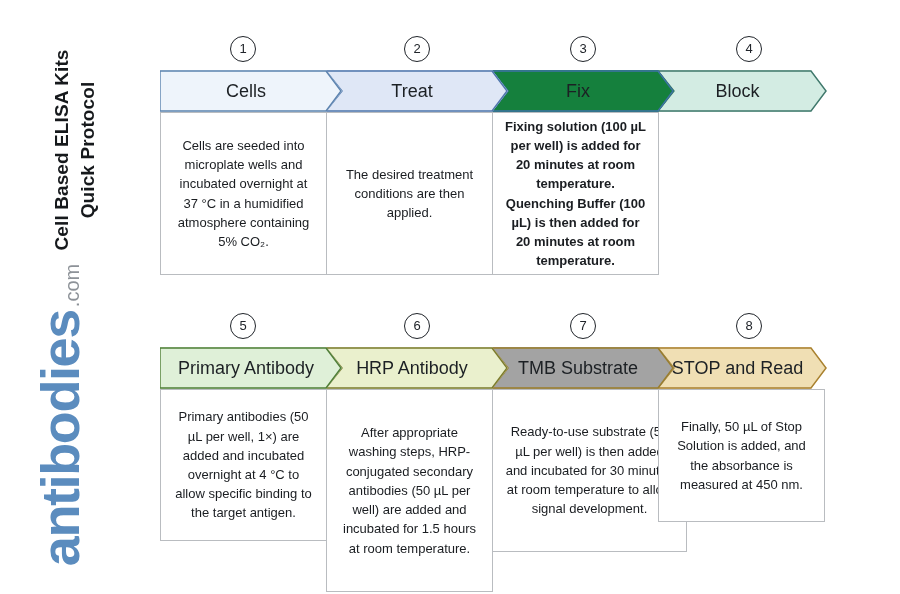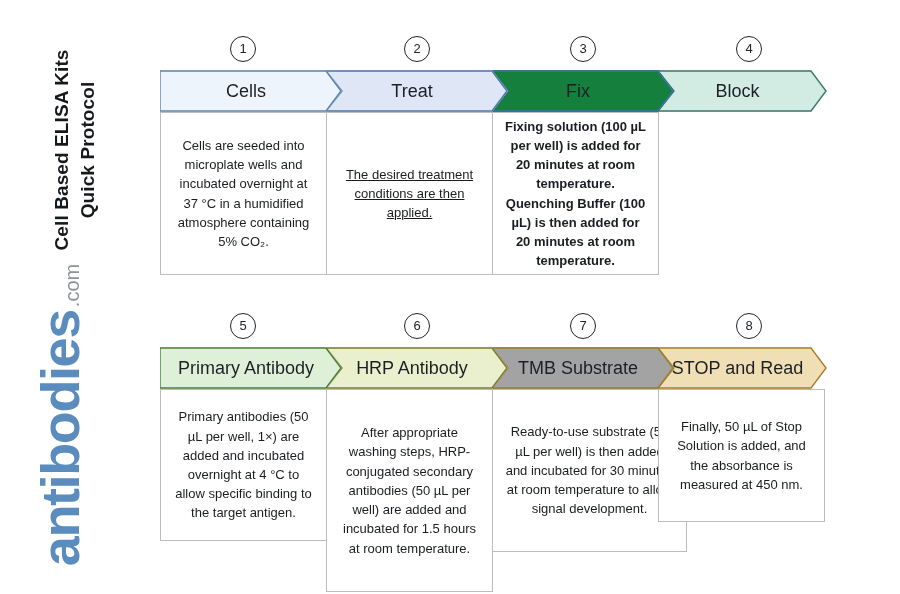--- a/index.html
+++ b/index.html
@@ -183,21 +183,21 @@
         <span class="chev-label">Block</span>
       </div>
       <svg class="chev-outline" width="169" height="42" style="left: 498px; z-index: 7;">
         <polygon points="0,1 153,1 168,21 153,41 0,41 16,21" fill="none" stroke="#3f776b" stroke-width="1.4"></polygon>
       </svg>
     </div>
     <div class="body-strip" style="height: 163px;">
       <div class="body-cell" style="left: 0px; width: 167px; height: 163px;">
         <p>Cells are seeded into microplate wells and incubated overnight at 37 °C in a humidified atmosphere containing 5% CO₂.</p>
       </div>
-      <div class="body-cell" style="left: 166px; width: 167px; height: 163px; text-decoration: underline;">
+      <div class="body-cell" style="left: 166px; width: 167px; height: 163px;">
         <p>The desired treatment conditions are then applied.</p>
       </div>
       <div class="body-cell" style="left: 332px; width: 167px; height: 163px; font-weight: bold;">
         <p>Fixing solution (100 µL per well) is added for 20 minutes at room temperature. Quenching Buffer (100 µL) is then added for 20 minutes at room temperature.</p>
       </div>
     </div>
   </div>
 <div class="flow-row" id="flow-row-2">
     <div class="badge-strip">
       <div class="step-badge" style="left: 70px;">5</div>

